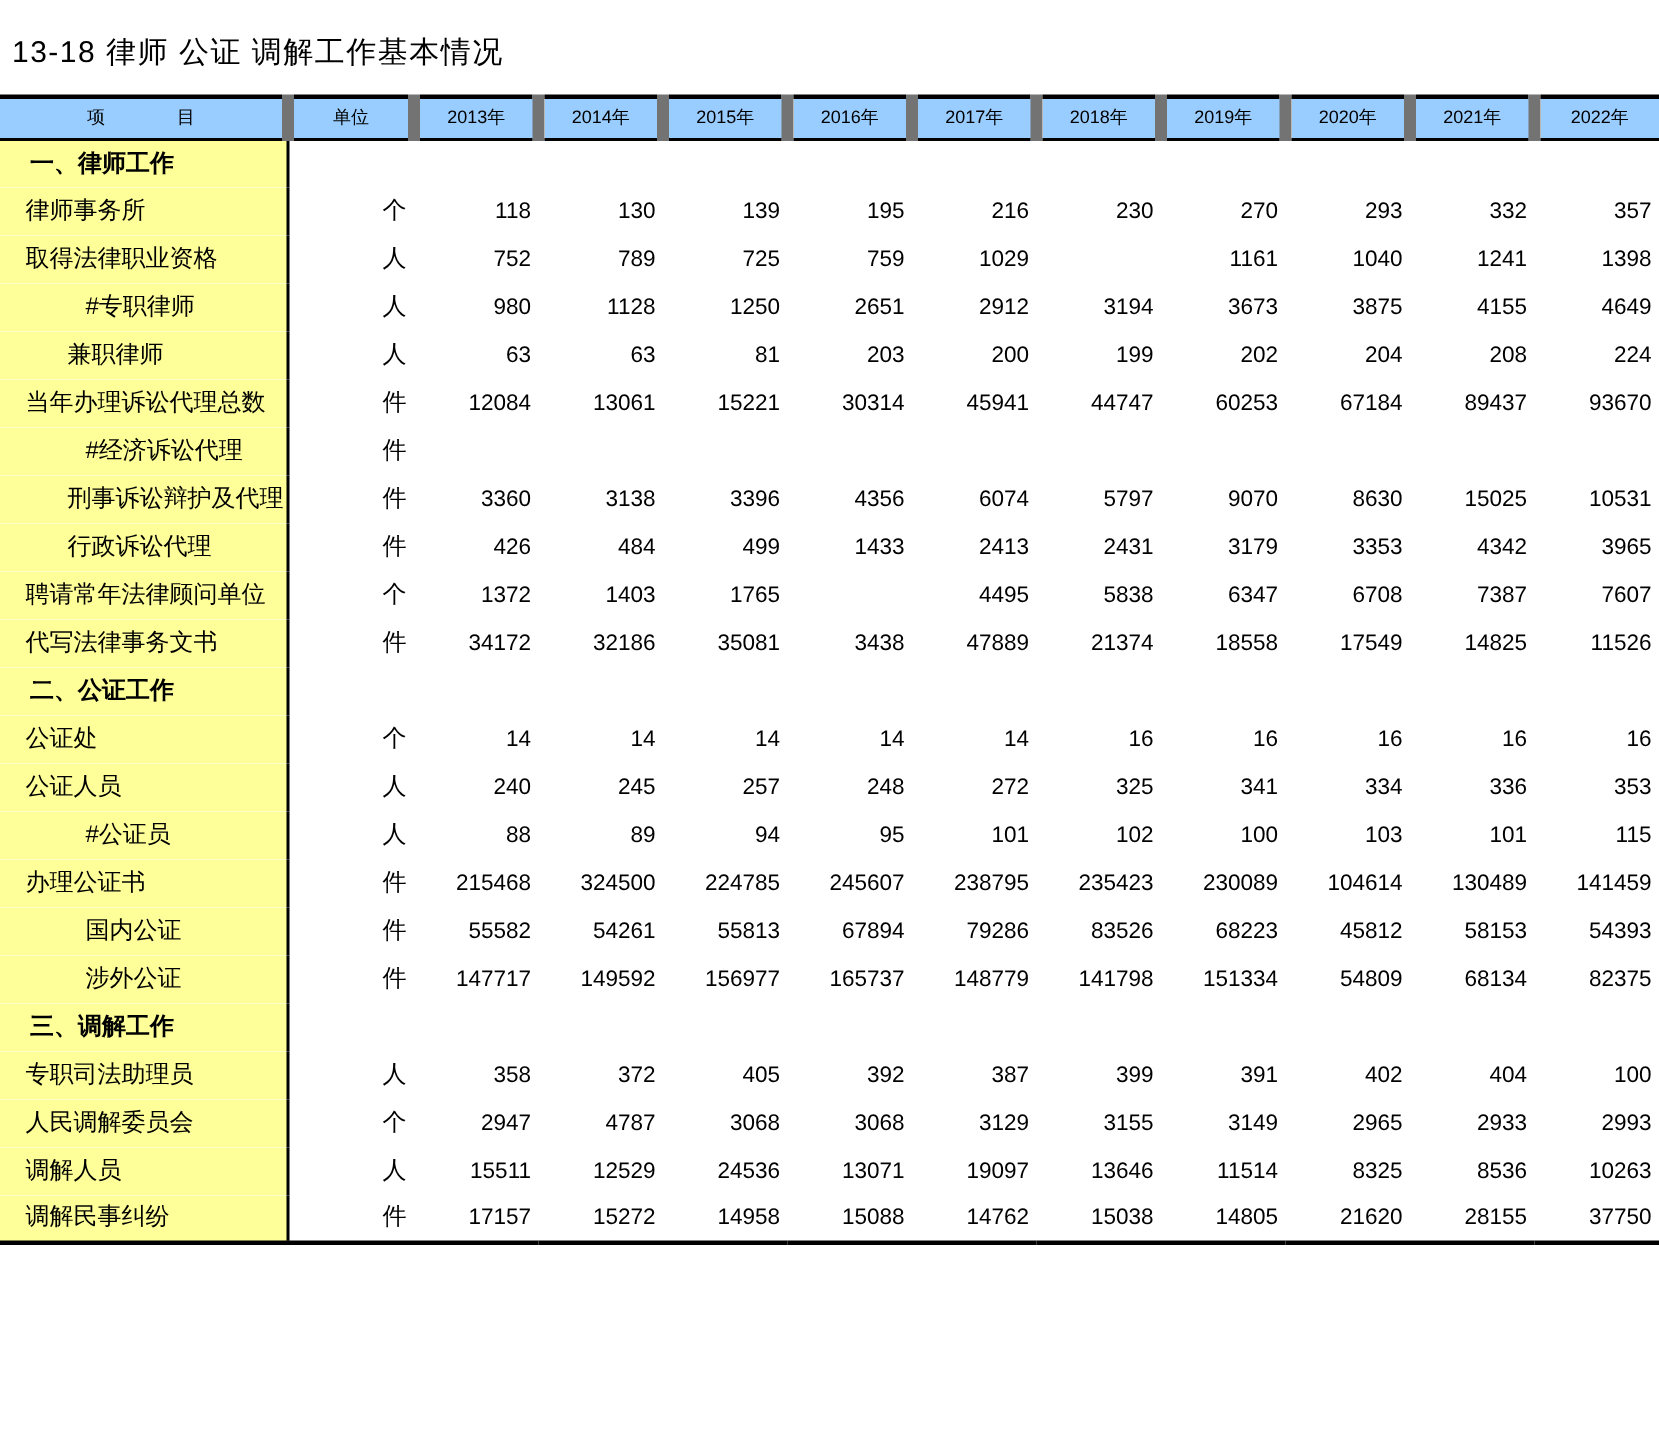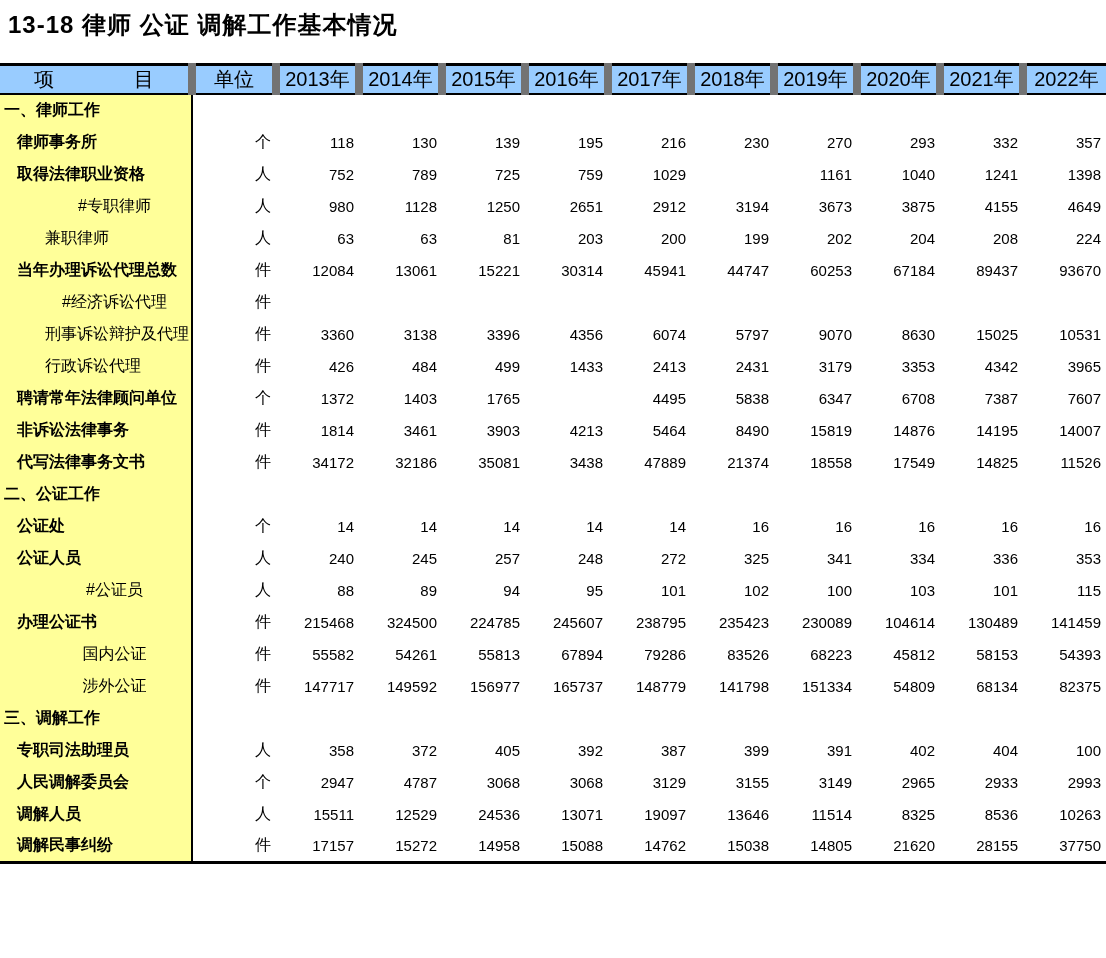--- a/index.html
+++ b/index.html
@@ -5,65 +5,65 @@
   * { box-sizing: border-box; }
   html, body {
     margin: 0; padding: 0;
     background: #ffffff;
     width: 1106px; height: 958px;
     font-family: "Liberation Sans", "DejaVu Sans", sans-serif;
     color: #000;
   }
   .page { width: 1106px; height: 958px; overflow: hidden; }
   .title {
-    font-size: 24px;
-    font-weight: bold;
-    padding: 13px 0 0 8px;
+    font-size: 20px;
+    font-weight: normal;
+    padding: 23px 0 0 8px;
     height: 63px;
     line-height: 24px;
     letter-spacing: 1px;
   }
   table.stats {
     border-collapse: collapse;
     table-layout: fixed;
     width: 1106px;
     border-top: 3px solid #000;
     border-bottom: 3px solid #000;
   }
   table.stats col.col-item { width: 192px; }
   table.stats col.col-unit { width: 84px; }
   table.stats col.col-year { width: 83px; }
   thead th {
     background: #99CCFF;
     height: 28px;
     font-weight: normal;
-    font-size: 20px;
+    font-size: 12px;
     text-align: center;
     border-bottom: 2px solid #000;
     padding: 0;
     overflow: hidden;
     white-space: nowrap;
   }
   thead th + th { border-left: 8px solid #737373; }
   tbody td {
     height: 32px;
     font-size: 15px;
     padding: 0;
     white-space: nowrap;
     overflow: hidden;
   }
   td.label-cell {
     background: #FFFF99;
     border-right: 2px solid #000;
     text-align: left;
     font-size: 16px;
   }
-  td.label-cell.indent-0 { padding-left: 4px; font-weight: bold; }
-  td.label-cell.indent-1 { padding-left: 17px; font-weight: bold; }
-  td.label-cell.indent-2 { padding-left: 38px; text-align: center; }
+  td.label-cell.indent-0 { padding-left: 20px; font-weight: bold; }
+  td.label-cell.indent-1 { padding-left: 17px; }
+  td.label-cell.indent-2 { padding-left: 57px; }
   td.label-cell.indent-3 { padding-left: 45px; }
   td.unit-cell {
     text-align: right;
     padding-right: 5px;
     font-size: 16px;
   }
   td.value-cell {
     text-align: right;
     padding-right: 5px;
   }
@@ -240,34 +240,20 @@
           <td class="value-cell">1765</td>
           <td class="value-cell"></td>
           <td class="value-cell">4495</td>
           <td class="value-cell">5838</td>
           <td class="value-cell">6347</td>
           <td class="value-cell">6708</td>
           <td class="value-cell">7387</td>
           <td class="value-cell">7607</td>
         </tr>
         <tr>
-          <td class="label-cell indent-1">非诉讼法律事务</td>
-          <td class="unit-cell">件</td>
-          <td class="value-cell">1814</td>
-          <td class="value-cell">3461</td>
-          <td class="value-cell">3903</td>
-          <td class="value-cell">4213</td>
-          <td class="value-cell">5464</td>
-          <td class="value-cell">8490</td>
-          <td class="value-cell">15819</td>
-          <td class="value-cell">14876</td>
-          <td class="value-cell">14195</td>
-          <td class="value-cell">14007</td>
-        </tr>
-        <tr>
           <td class="label-cell indent-1">代写法律事务文书</td>
           <td class="unit-cell">件</td>
           <td class="value-cell">34172</td>
           <td class="value-cell">32186</td>
           <td class="value-cell">35081</td>
           <td class="value-cell">3438</td>
           <td class="value-cell">47889</td>
           <td class="value-cell">21374</td>
           <td class="value-cell">18558</td>
           <td class="value-cell">17549</td>

